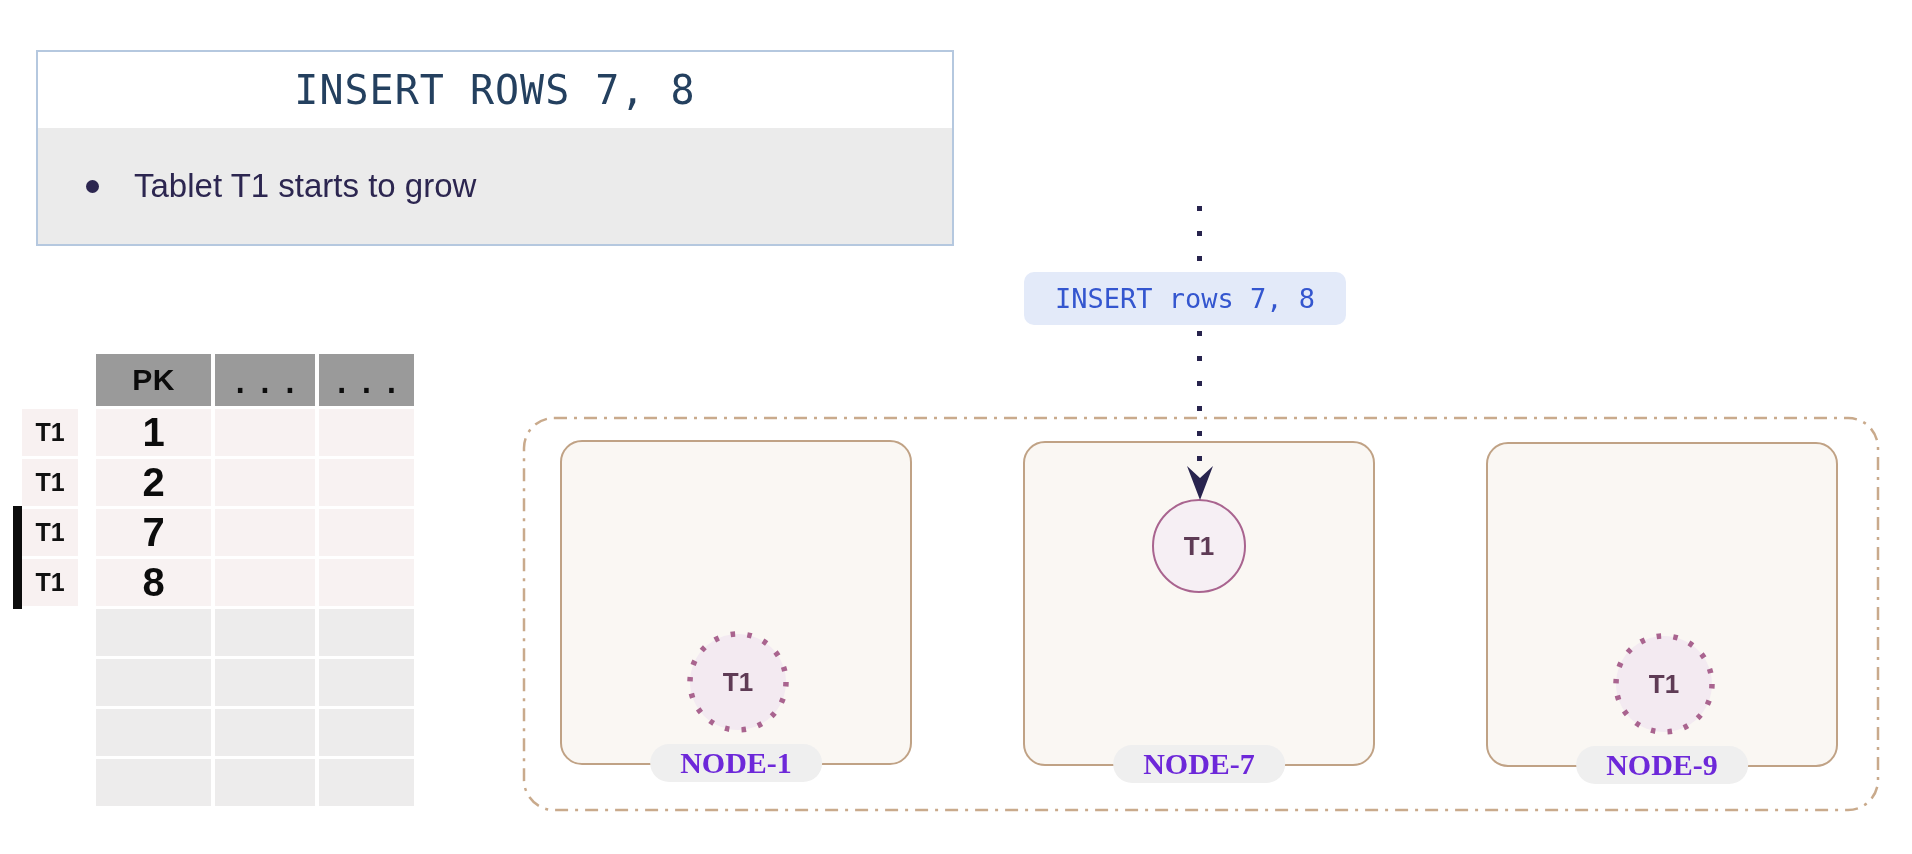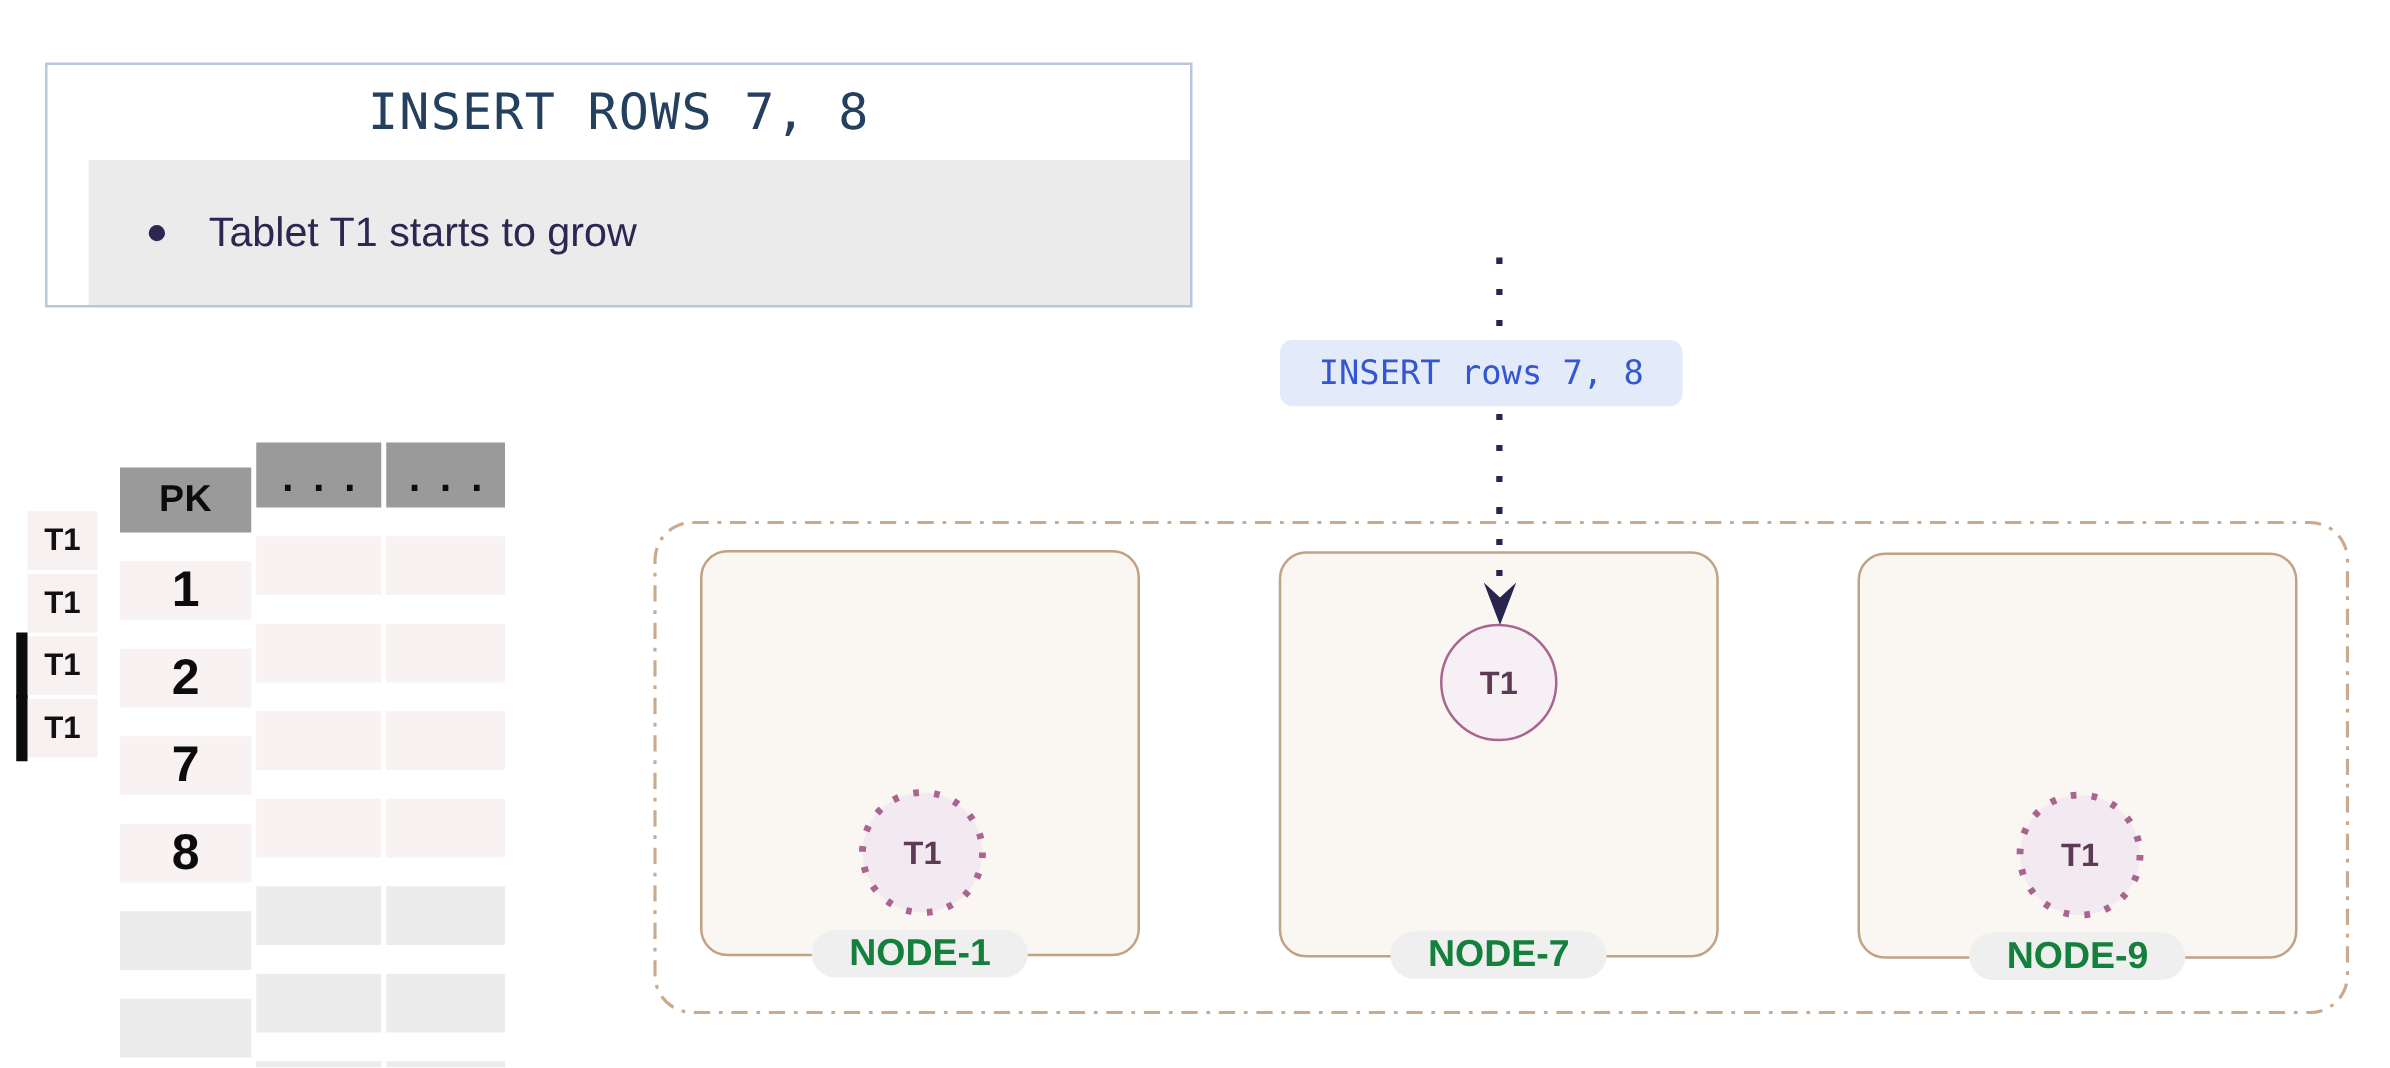--- a/index.html
+++ b/index.html
@@ -29,21 +29,20 @@
     font-size: 40px; letter-spacing: 1px;
     color: #24405f;
   }
   .info-bullets {
     height: 116px;
     background: #ebebeb;
     display: flex; flex-direction: column; justify-content: center;
     gap: 13px;
     padding-left: 48px;
     list-style: none;
-    margin-left: 33px;
   }
   .bullet-row { display: flex; align-items: center; }
   .bullet-dot {
     width: 13px; height: 13px; border-radius: 50%;
     background: #2c2650; margin-right: 35px; flex: 0 0 auto;
   }
   .bullet-text { font-size: 33px; color: #2c2650; }
 
   
   .app-circle {
@@ -81,21 +80,21 @@
     background: #f8f1f1;
     display: flex; align-items: center; justify-content: center;
     font-weight: bold; font-size: 25px; color: #111;
   }
   .insert-bar {
     position: absolute; left: 13px; width: 9px; height: 53px;
     background: #0c0c0c;
   }
   .db-table { position: absolute; left: 96px; top: 354px; width: 320px; }
   .db-row { display: flex; gap: 4px; margin-bottom: 3px; }
-  .db-cell-1 { width: 105px; margin-top: 20px; }
+  .db-cell-1 { width: 115px; }
   .db-cell-2 { width: 100px; }
   .db-cell-3 { width: 95px; }
   .db-header .db-cell-1, .db-header .db-cell-2, .db-header .db-cell-3 {
     height: 52px; background: #9a9a9a;
     display: flex; align-items: center; justify-content: center;
     font-weight: bold; color: #0c0c0c;
   }
   .db-header .db-cell-1 { font-size: 30px; letter-spacing: 0.5px; }
   .db-header .dots {
     font-family: "DejaVu Sans Mono", monospace;
@@ -122,22 +121,22 @@
   }
   .node-1 { left: 560px; top: 440px; }
   .node-2 { left: 1023px; top: 441px; }
   .node-3 { left: 1486px; top: 442px; }
   .node-pill {
     position: absolute; left: 50%; bottom: -19px;
     transform: translateX(-50%);
     height: 38px; padding: 0 30px;
     background: #efefef; border-radius: 19px;
     display: flex; align-items: center; justify-content: center;
-    font-family: Liberation Sans, sans-serif;
-    font-weight: bold; font-size: 30px; color: #15803d;
+    font-family: Liberation Serif, serif;
+    font-weight: bold; font-size: 30px; color: #6d28d9;
     white-space: nowrap;
   }
   .tablet-leader {
     position: absolute; left: 127px; top: 56px;
     width: 94px; height: 94px; border-radius: 50%;
     background: #f6eff4;
     border: 2.5px solid #a9648f;
     display: flex; align-items: center; justify-content: center;
     font-size: 26px; font-weight: bold; color: #5e3b55;
   }

